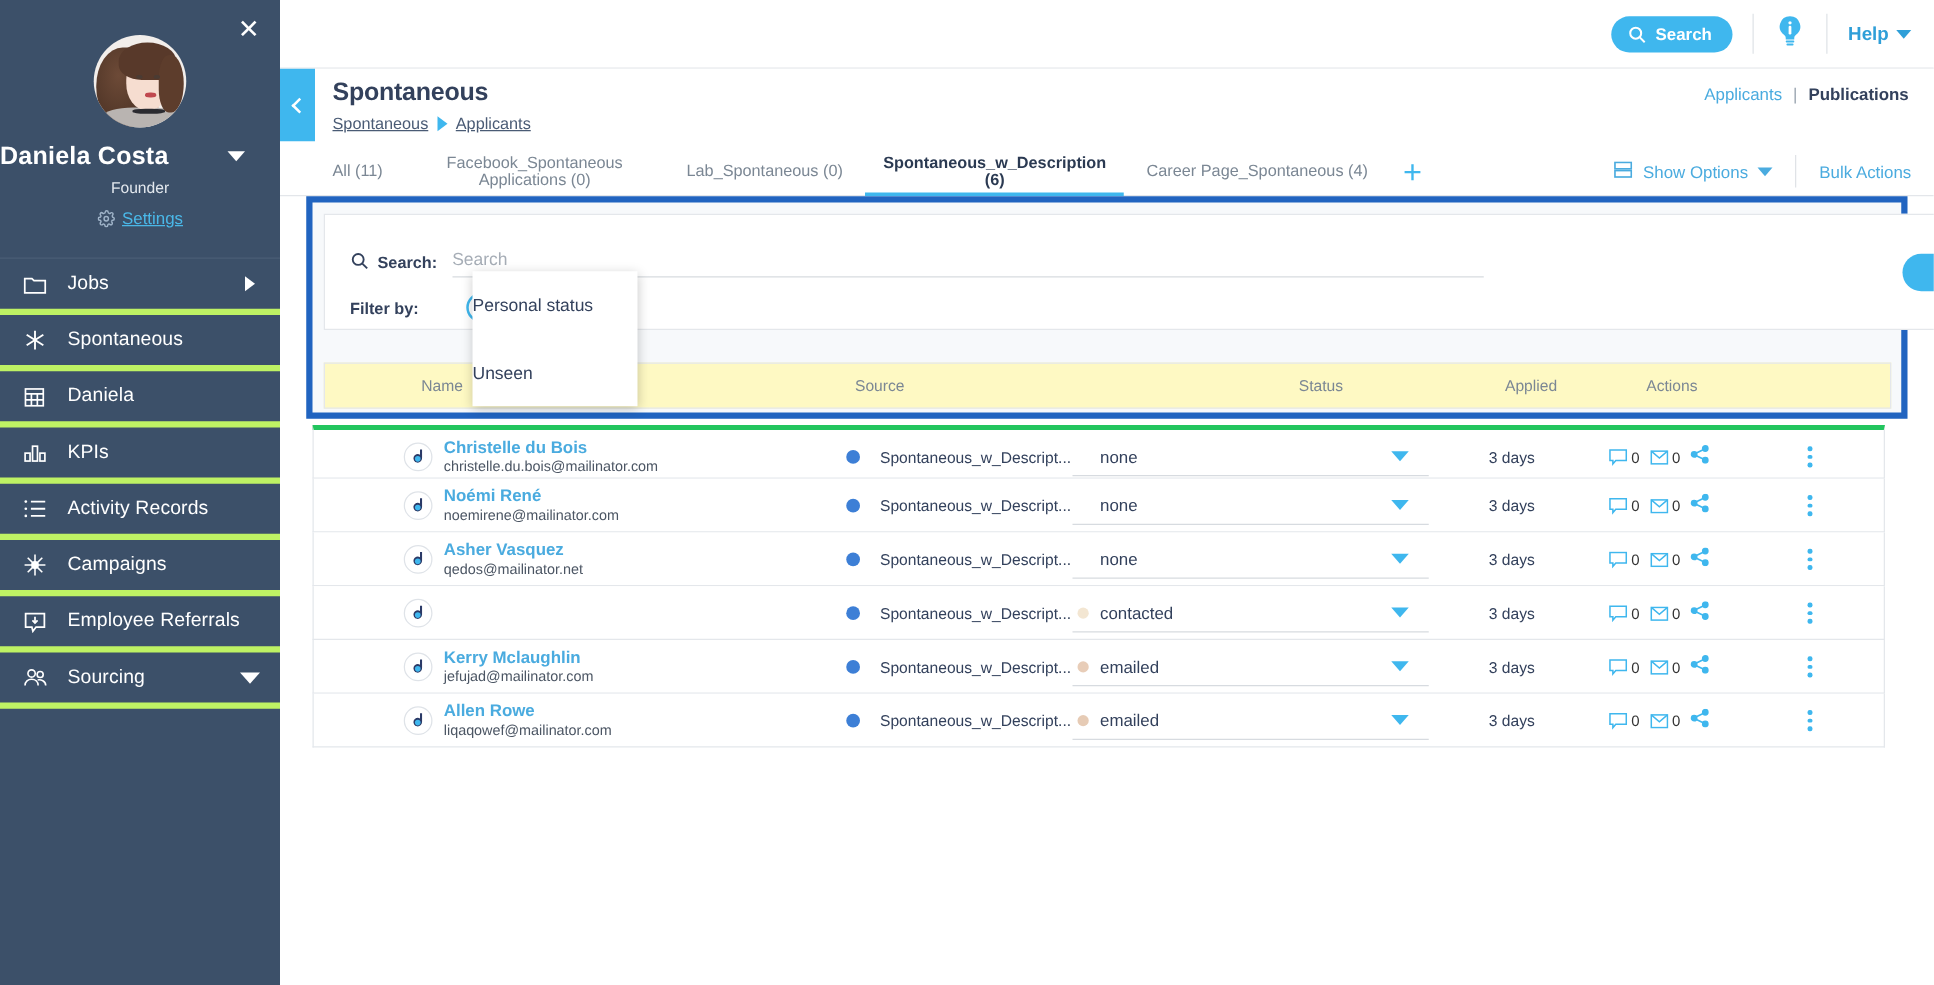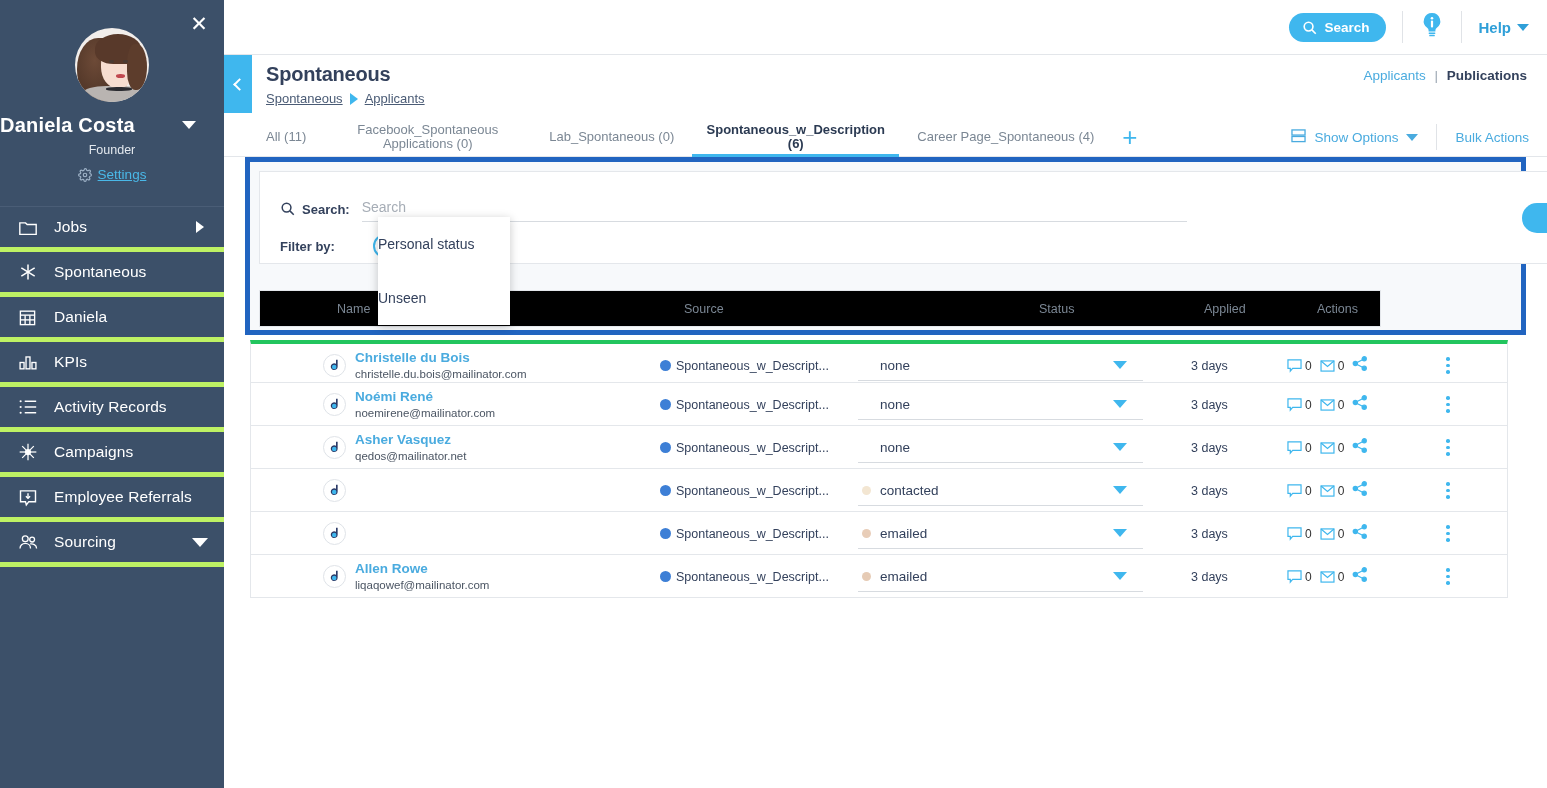--- a/index.html
+++ b/index.html
@@ -209,22 +209,22 @@
     border-radius:18px; height:30px; padding:0 27px; font-size:13.5px; font-weight:bold;
     display:flex; align-items:center; cursor:pointer; border:none;
     font-family:"Liberation Sans",sans-serif;
   }
   .btn-funnel {
     position:absolute; right:52px; top:30px; width:31px; height:31px; border-radius:50%;
     background:#3fb7ee; display:flex; align-items:center; justify-content:center; cursor:pointer;
   }
 
   .thead-card {
-    position:absolute; left:9px; top:128px; width:1122px; height:37px;
-    background:#000000; border:1px solid #e4e7eb;
+    position:absolute; left:9px; top:128px; width:1254px; height:37px;
+    background:#fef9c3; border:1px solid #e4e7eb;
   }
   .thead-inner { position:relative; width:100%; height:100%; }
   .th {
     position:absolute; top:11px; font-size:12.5px; color:#7b8794;
   }
 
   
   .dropdown {
     position:absolute; left:378px; top:217px; width:132px; height:108px;
     background:#fff; box-shadow:0 2px 9px rgba(0,0,0,0.22); z-index:40;
@@ -243,21 +243,21 @@
   .trow:first-child { border-top:4px solid #22c55e; }
   .cell { position:absolute; top:0; height:43px; display:flex; align-items:center; }
   .c-avatar { left:72px; }
   .av {
     width:23px; height:23px; border-radius:50%; border:1px solid #dfe3e8;
     background:#fff; display:flex; align-items:center; justify-content:center;
   }
   .c-name { left:104px; flex-direction:column; align-items:flex-start !important; justify-content:center; }
   .nm { font-size:13.5px; font-weight:bold; color:#4aabdf; cursor:pointer; line-height:15px; }
   .em { font-size:11.5px; color:#4b5563; line-height:14px; margin-top:2px; }
-  .c-source { left:409px; gap:5px;text-align:right; }
+  .c-source { left:426px; gap:16px;text-align:right; }
   .src-dot { width:11px; height:11px; border-radius:50%; background:#3d7fd6; }
   .src-txt { font-size:12.5px; color:#33415c; }
   .c-status { left:607px; width:293px; }
   .status-ctl {
     position:relative; width:285px; border-bottom:1px solid #d7dbe0;
     height:30px; display:flex; align-items:center; cursor:pointer;
   }
   .st-dot { width:9px; height:9px; border-radius:50%; margin-right:9px; margin-left:4px; }
   .st-dot.empty { background:transparent; }
   .st-txt { font-size:13.5px; color:#33415c; }
@@ -788,20 +788,24 @@
 
     <div class="trow">
       <div class="cell c-avatar">
         <span class="av">
           <svg width="15" height="15" viewBox="0 0 20 20">
             <path d="M14.2 2.2v9.3a4.6 4.6 0 1 1-2.2-3.9V2.2z" fill="#2b3a67"></path>
             <circle cx="9.6" cy="12.1" r="3" fill="#3fb7ee"></circle>
           </svg>
         </span>
       </div>
+      <div class="cell c-name">
+        <span class="nm">Kerry Mclaughlin</span>
+        <span class="em">jefujad@mailinator.com</span>
+      </div>
       <div class="cell c-source">
         <span class="src-dot"></span>
         <span class="src-txt">Spontaneous_w_Descript...</span>
       </div>
       <div class="cell c-status">
         <div class="status-ctl">
           <span class="st-dot" style="background:#e8cdb8"></span>
           <span class="st-txt">emailed</span>
           <span class="st-caret"></span>
         </div>

